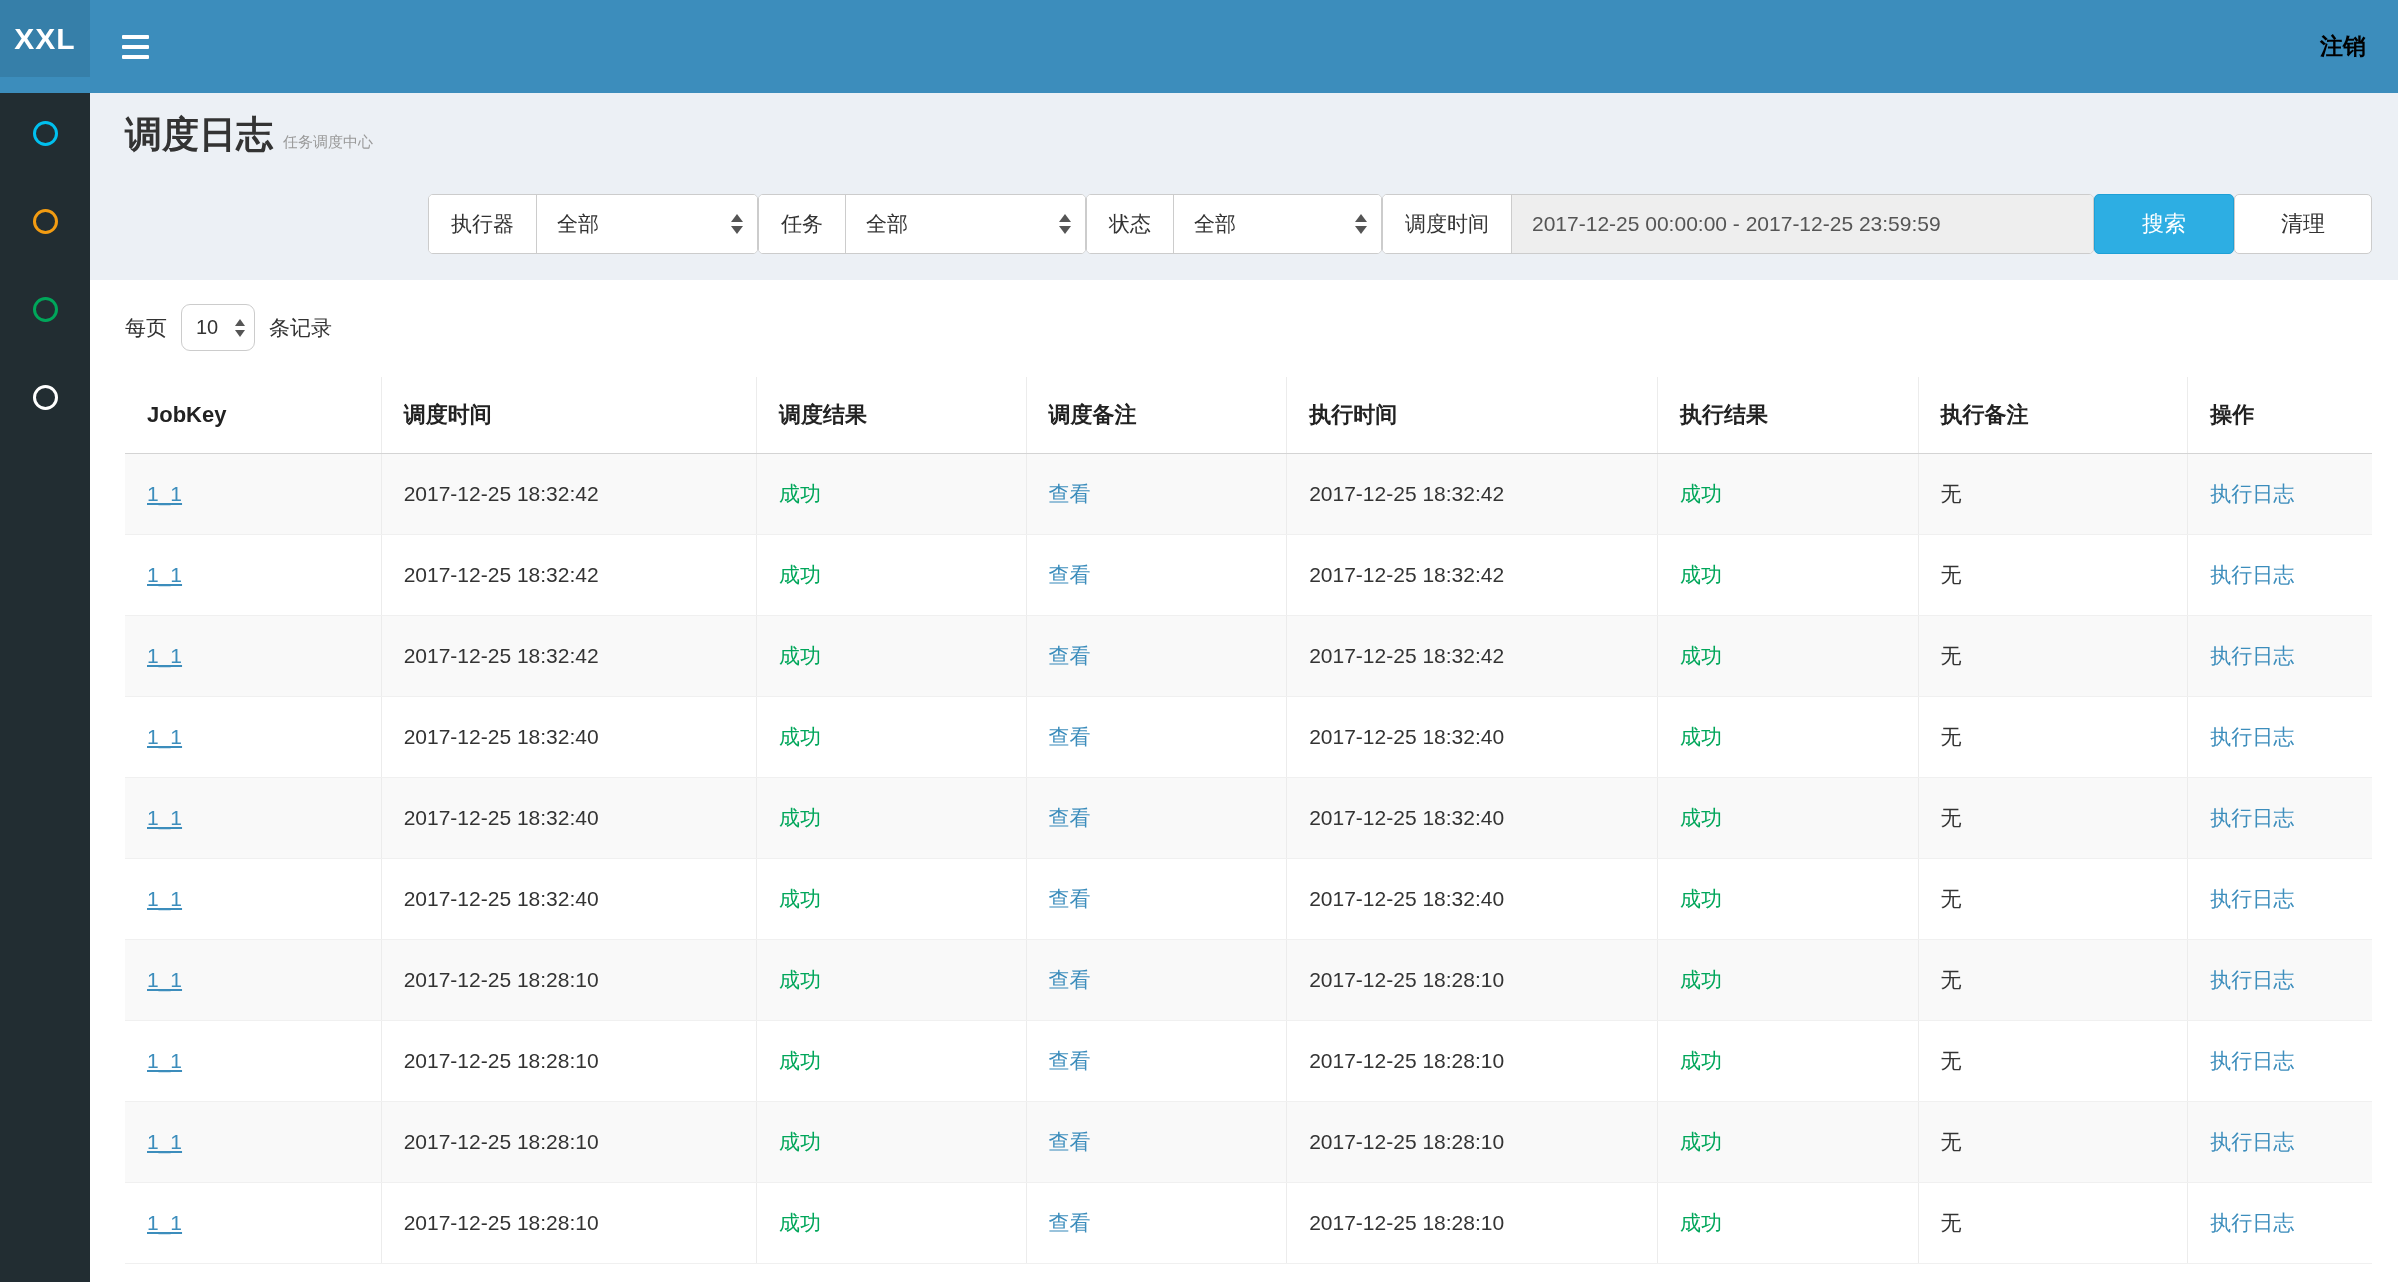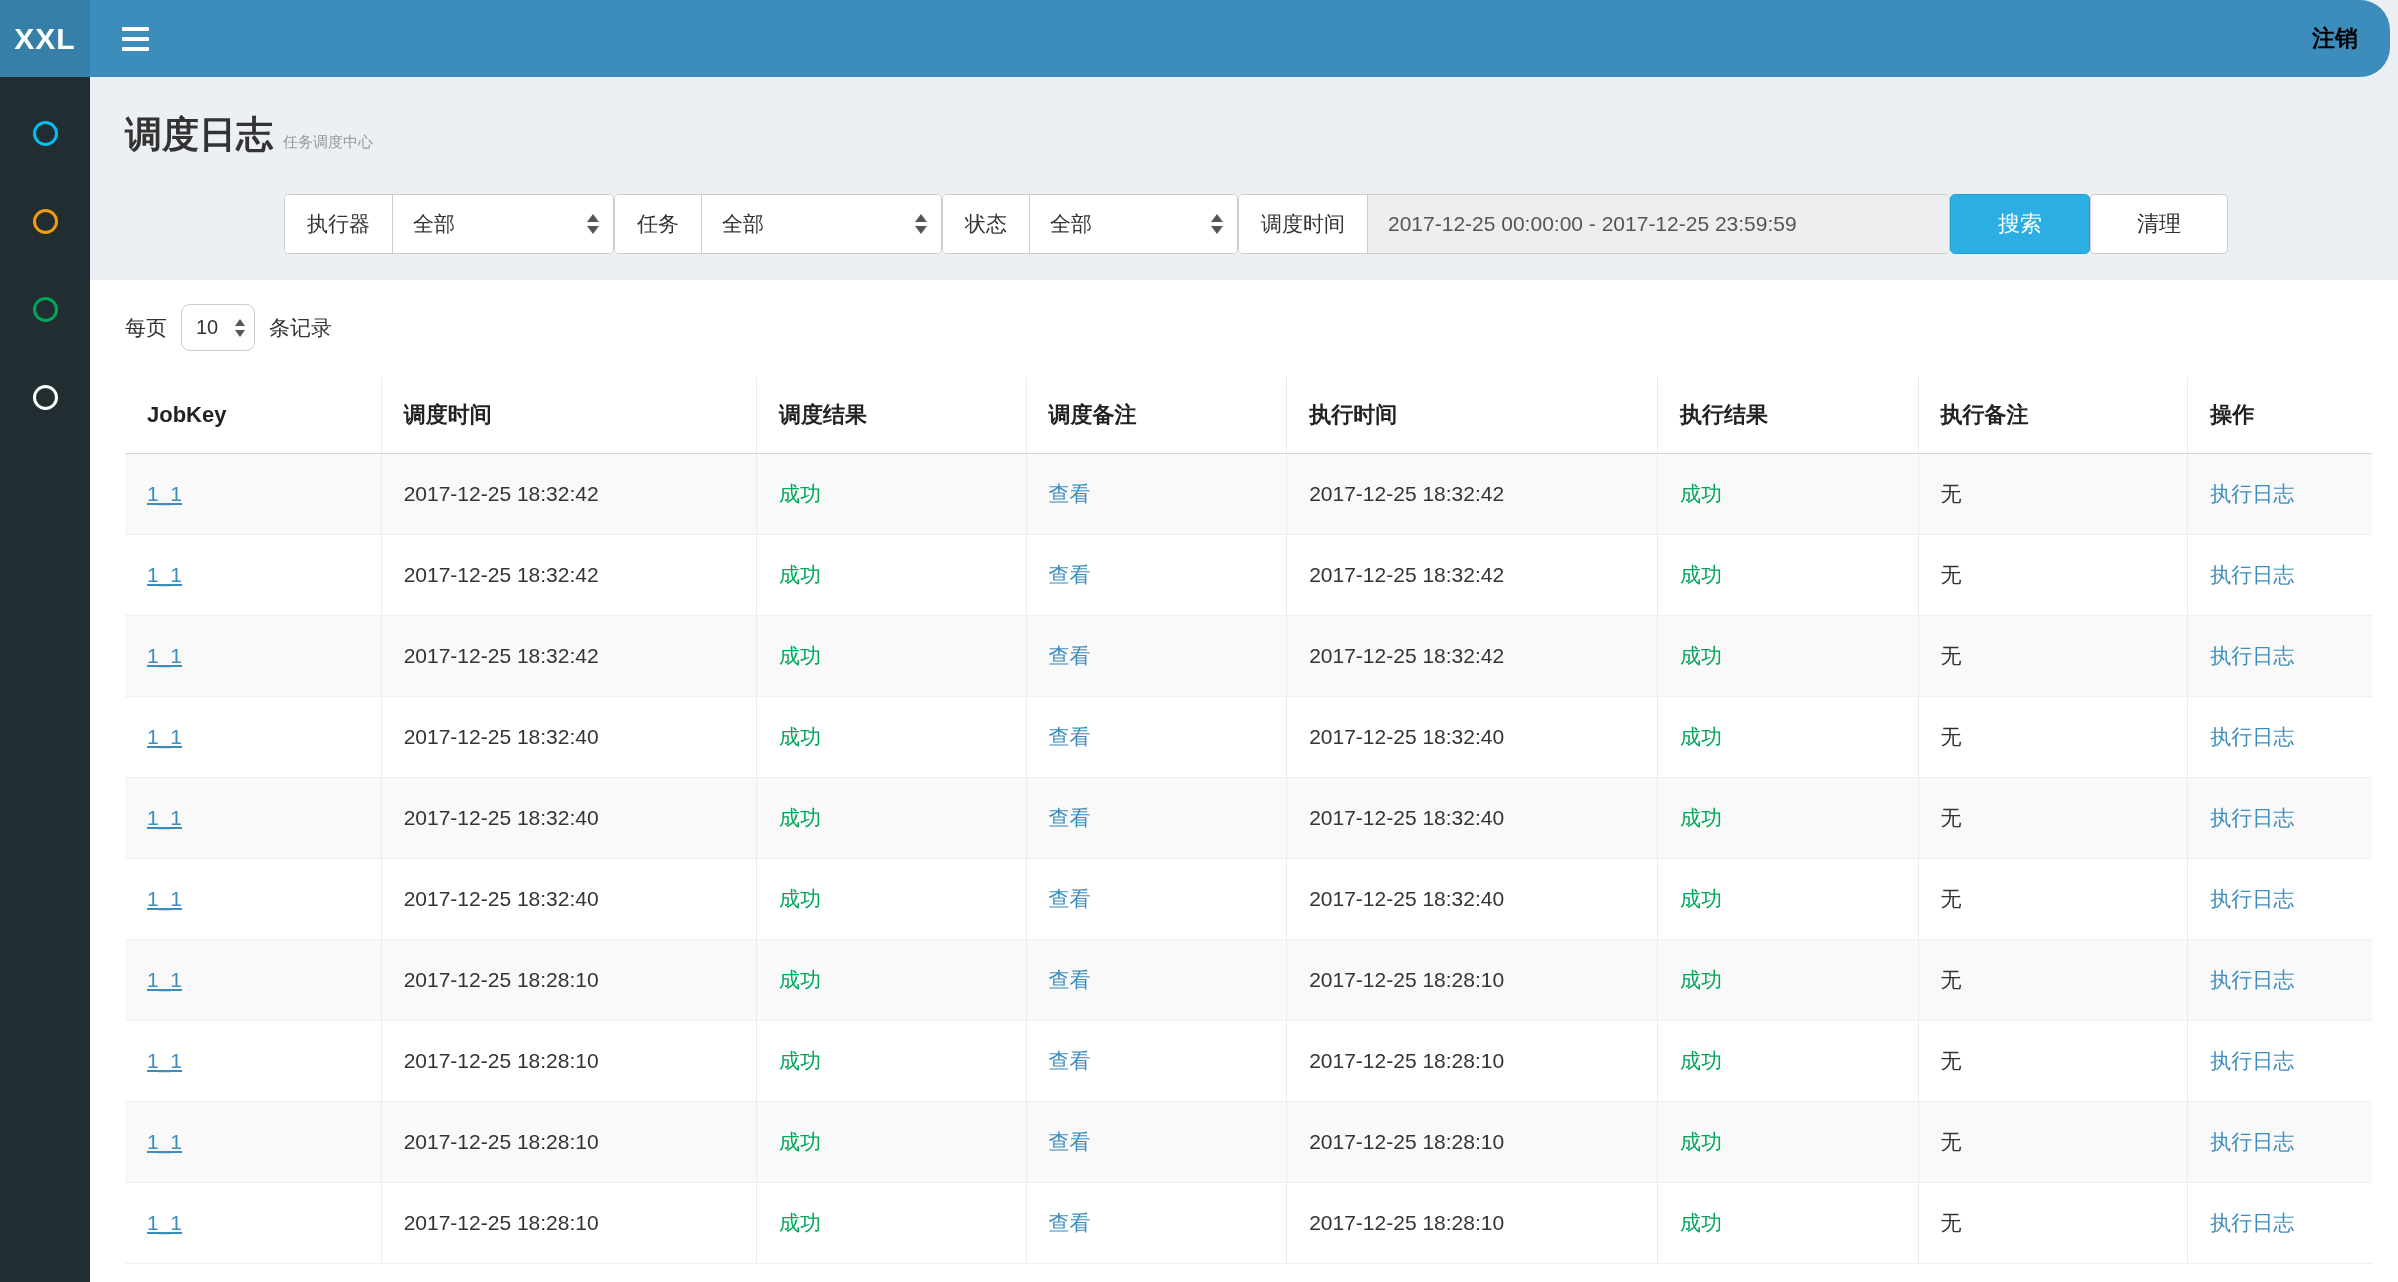--- a/index.html
+++ b/index.html
@@ -7,22 +7,22 @@
   body {
     font-family: "Liberation Sans", "DejaVu Sans", sans-serif;
     font-size: 21px;
     color: #333;
     background: #ecf0f5;
   }
   .app { position: relative; width: 2398px; height: 1282px; overflow: hidden; }
 
   
   .navbar {
-    position: absolute; top: 0; left: 0; right: 8px; height: 77px;
-    background: #3c8dbc; display: flex; z-index: 5; border-radius: 30px;
+    position: absolute; top: 0; left: 0; right: 0; height: 93px;
+    background: #3c8dbc; display: flex; z-index: 5;
   }
   .logo {
     width: 90px; height: 77px; background: #367fa9; color: #fff;
     font-weight: bold; font-size: 30px; letter-spacing: 1px;
     display: flex; align-items: center; justify-content: center; cursor: pointer;
   }
   .nav-rest { flex: 1; display: flex; align-items: center; justify-content: space-between; padding: 0 32px; }
   .hamburger { display: flex; flex-direction: column; gap: 6px; cursor: pointer; background: none; border: none; }
   .hamburger .bar { display: block; width: 27px; height: 4px; background: #fff; border-radius: 1px; }
   .logout { color: #000000; font-size: 23px; font-weight: bold; text-decoration: none; cursor: pointer; }
@@ -41,21 +41,21 @@
   
   .content {
     position: absolute; top: 77px; left: 90px; right: 0; bottom: 0;
     background: #ecf0f5; padding: 0 26px 0 35px; overflow: hidden;
   }
   .content-header { margin-top: 32px; }
   .page-title { font-size: 37px; font-weight: bold; color: #333; }
   .page-subtitle { font-size: 15px; font-weight: normal; color: #999; margin-left: 10px; }
 
   
-  .filters { display: flex; justify-content: center; align-items: center; margin-top: 34px; margin-left: 15px; }
+  .filters { display: flex; justify-content: flex-end; align-items: center; margin-top: 34px; margin-left: 15px; }
   .input-group {
     display: flex; align-items: stretch; height: 60px; background: #fff;
     border: 1px solid #ccc; border-radius: 5px; overflow: hidden;
   }
   .ig-label {
     display: flex; align-items: center; padding: 0 22px;
     border-right: 1px solid #ccc; color: #333; white-space: nowrap; background: #fff;
   }
   .ig-select {
     flex: 1; display: flex; align-items: center; justify-content: space-between;

